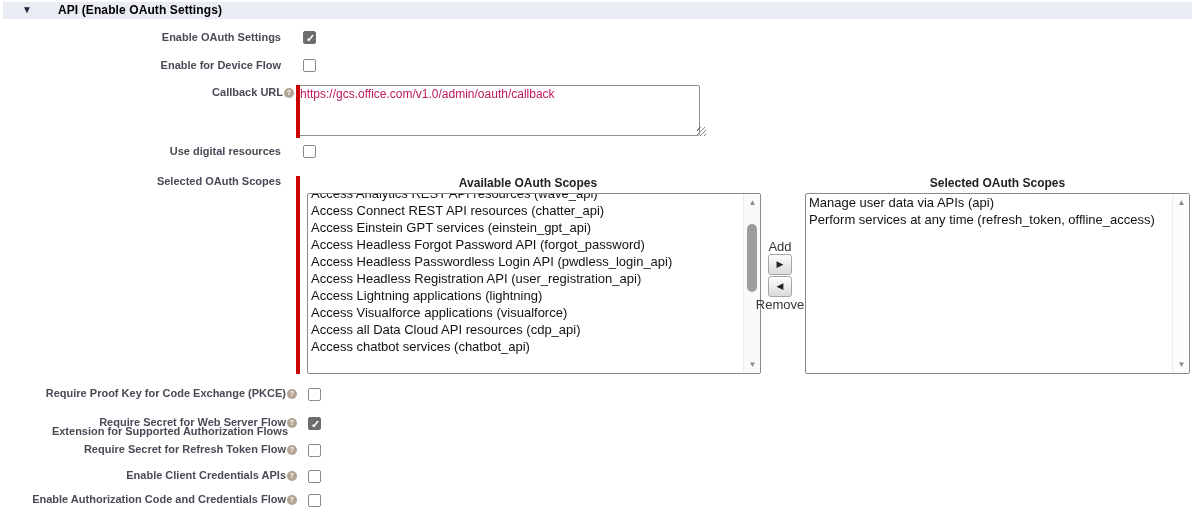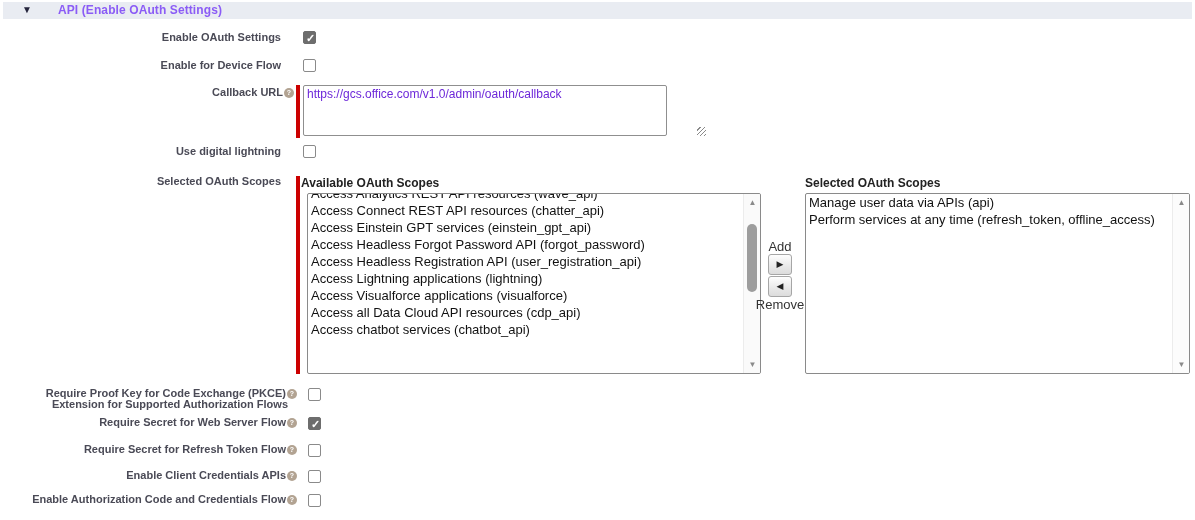--- a/index.html
+++ b/index.html
@@ -7,28 +7,28 @@
   #app {
     position:relative; width:1195px; height:520px;
     font-family:"Liberation Sans", sans-serif; background:#fff; overflow:hidden;
   }
   
   .section-header {
     position:absolute; left:3px; right:3px; top:2px; height:17px;
     background:#e9ecf2; display:flex; align-items:center;
   }
   .twisty { position:absolute; left:19px; top:2px; font-size:10px; color:#24243c; cursor:pointer; }
-  .section-title { position:absolute; left:55px; top:1px; font-size:12px; font-weight:bold; color:#8b5cf6; letter-spacing:.1px; }
+  .section-title { position:absolute; left:55px; top:1px; font-size:12px; font-weight:bold; color:#000000; letter-spacing:.1px; }
 
   
   .form-row { position:absolute; left:0; display:flex; align-items:flex-start; }
   .lbl { width:281px; text-align:right; font-size:11px; font-weight:bold; color:#4a4a56; line-height:13px; padding-top:1px; }
   .lbl-wide { width:294px; text-align:right; font-size:11px; font-weight:bold; color:#4a4a56; line-height:13px; padding-top:1px; }
   .lbl2 { width:297px; text-align:right; font-size:11px; font-weight:bold; color:#4a4a56; line-height:11px; padding-top:2px; }
-  .line2pad { display:inline-block; padding-right:9px; }
+  .line2pad { display:inline-block; padding-right:9px;margin-top:27px; }
 
   .help {
     display:inline-block; width:10px; height:10px; border-radius:50%;
     background:#b2a392; color:#fff; font-size:7px; font-weight:bold;
     text-align:center; line-height:10px; margin-left:1px; vertical-align:1px; cursor:pointer;
   }
 
   .cb {
     display:inline-block; width:13px; height:13px; background:#fff;
     border:1px solid #8a8a8a; border-radius:2px; margin-left:22px; margin-top:1px;
@@ -37,33 +37,33 @@
   .cb.checked { background:#6d6d6d; border-color:#6d6d6d; }
   .cb.checked::after {
     content:"✓"; position:absolute; left:0; top:0; width:13px; height:13px;
     color:#fff; font-size:11px; font-weight:bold; line-height:13px; text-align:center;
   }
   .cb.bottom { margin-left:11px; margin-top:2px; }
 
   .req-bar { position:absolute; width:4px; background:#c00; }
 
   textarea.callback {
-    position:relative; width:364px; height:51px; margin-left:9px;
+    position:relative; width:404px; height:51px; margin-left:2px;
     border:1px solid #8f8f8f; border-radius:2px; resize:none;
-    font-family:"Liberation Sans", sans-serif; font-size:12px; color:#6d28d9;
+    font-family:"Liberation Sans", sans-serif; font-size:12px; color:#be185d;
     padding:1px 3px; line-height:15px; outline:none; overflow:hidden;
   }
   .resize-grip {
     position:absolute; left:697px; top:127px; width:9px; height:9px;
     background:repeating-linear-gradient(135deg, transparent 0 2px, #8a8a8a 2px 3px);
     cursor:nwse-resize;
   }
 
   
-  .list-header { position:absolute; top:176px; font-size:12px; font-weight:bold; color:#222; }
+  .list-header { position:absolute; top:176px; font-size:12px; font-weight:bold; color:#222; text-align:center; }
   .listbox {
     position:absolute; top:193px; height:181px; background:#fff;
     border:1px solid #8a8a8a; border-radius:2px; overflow:hidden;
   }
   .list-viewport { position:absolute; left:0; top:0; right:17px; bottom:0; overflow:hidden; }
   .opt { font-size:13px; line-height:17px; color:#111; padding-left:3px; white-space:nowrap; cursor:default; }
 
   .sb { position:absolute; right:0; top:0; width:17px; bottom:0; background:#fafafa; border-left:1px solid #ececec; }
   .sb-btn { position:absolute; left:0; width:17px; height:15px; text-align:center; color:#8a8a8a; font-size:8px; line-height:15px; cursor:pointer; }
   .sb-btn.up { top:1px; }
@@ -103,39 +103,40 @@
   <div class="form-row" style="top:85px">
     <div class="lbl-wide">
       <span>Callback URL</span><span class="help">?</span>
     </div>
     <textarea class="callback" spellcheck="false" style="">https://gcs.office.com/v1.0/admin/oauth/callback</textarea>
   </div>
   <div class="req-bar" style="left:296px; top:85px; height:53px;"></div>
   <div class="resize-grip"></div>
 
   <div class="form-row" style="top:144px">
-    <div class="lbl">Use digital lightning</div>
+    <div class="lbl">Use digital resources</div>
     <span class="cb"></span>
   </div>
 
   <div class="form-row" style="top:174px">
     <div class="lbl">Selected OAuth Scopes</div>
   </div>
   <div class="req-bar" style="left:296px; top:176px; height:198px;"></div>
 
   <div class="list-header" style="left:301px; width:454px;">Available OAuth Scopes</div>
   <div class="list-header" style="left:805px; width:385px;">Selected OAuth Scopes</div>
 
   <div class="listbox" style="left:301px; width:454px;margin-left:6px;">
     <div class="list-viewport">
       <div style="margin-top:-9px">
         <div class="opt">Access Analytics REST API resources (wave_api)</div>
         <div class="opt">Access Connect REST API resources (chatter_api)</div>
         <div class="opt">Access Einstein GPT services (einstein_gpt_api)</div>
         <div class="opt">Access Headless Forgot Password API (forgot_password)</div>
+        <div class="opt">Access Headless Passwordless Login API (pwdless_login_api)</div>
         <div class="opt">Access Headless Registration API (user_registration_api)</div>
         <div class="opt">Access Lightning applications (lightning)</div>
         <div class="opt">Access Visualforce applications (visualforce)</div>
         <div class="opt">Access all Data Cloud API resources (cdp_api)</div>
         <div class="opt">Access chatbot services (chatbot_api)</div>
       </div>
     </div>
     <div class="sb">
       <div class="sb-btn up">▲</div>
       <div class="sb-thumb" style="top:30px; height:68px;"></div>

